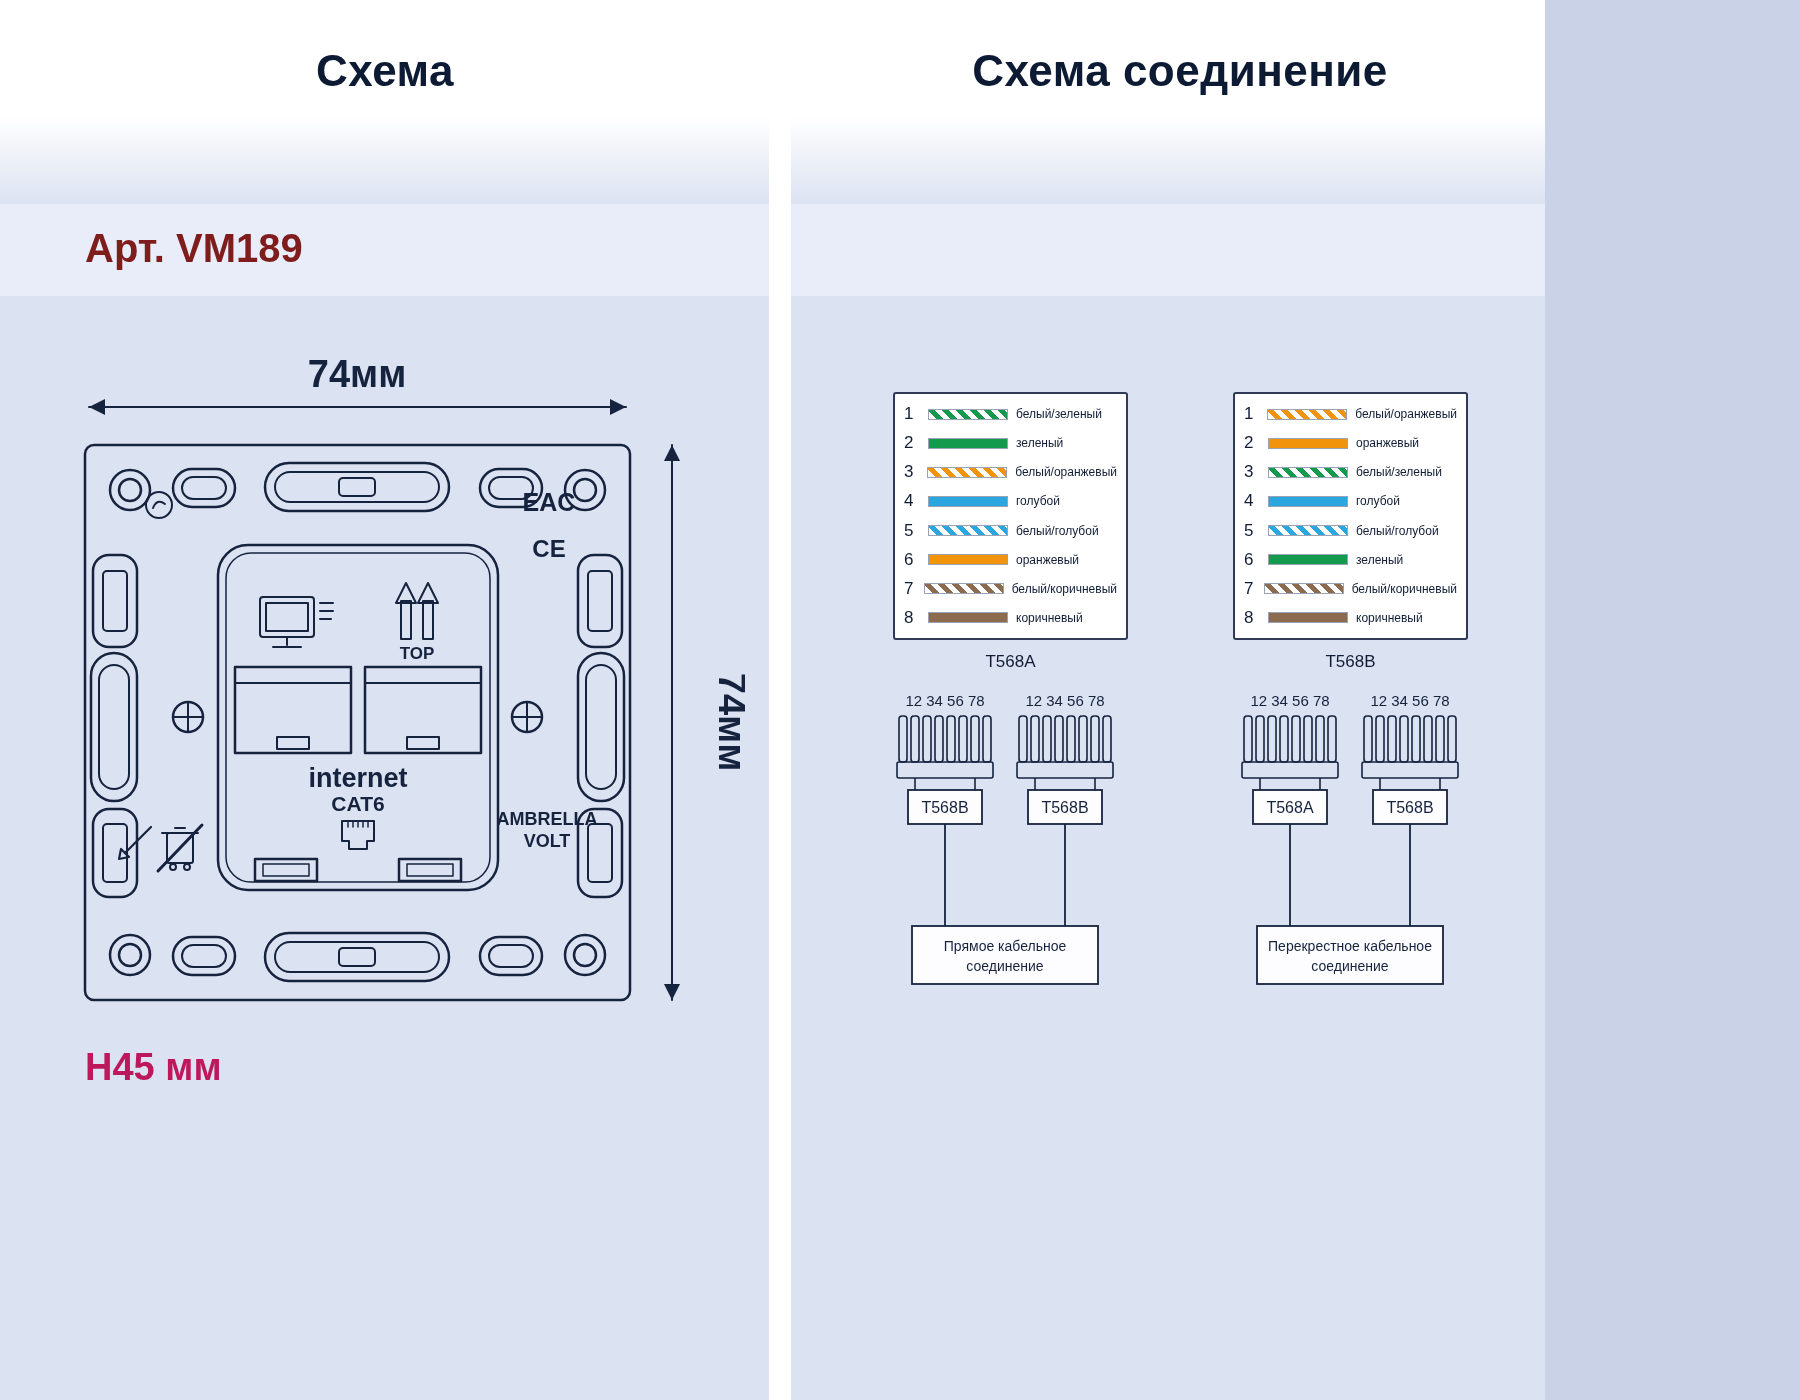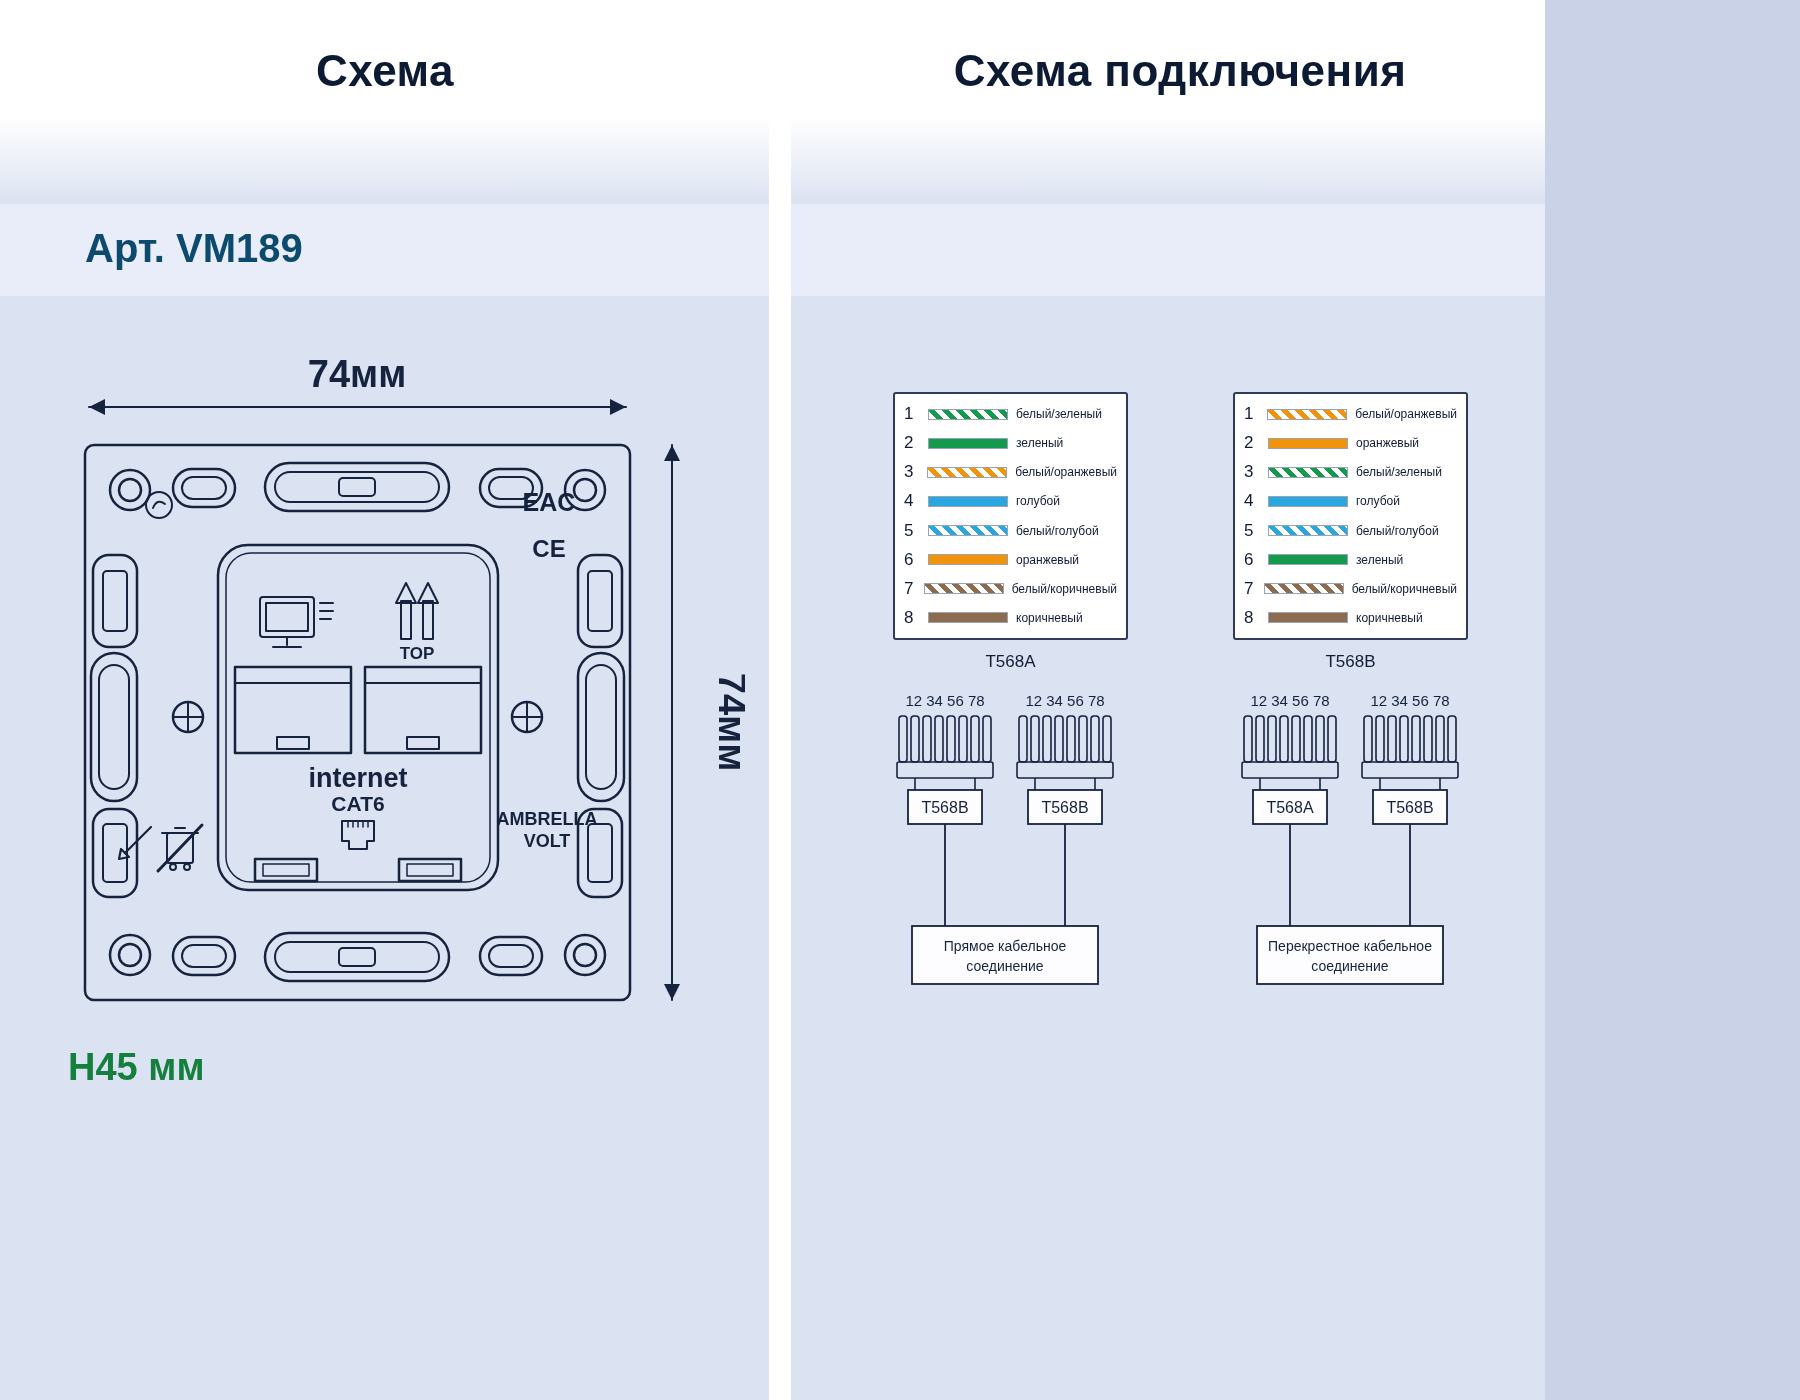--- a/index.html
+++ b/index.html
@@ -5,22 +5,22 @@
   html,body{margin:0;padding:0;background:#c9d2e6;}
   .page{position:relative;width:1545px;height:1400px;background:#dbe2f1;overflow:hidden;
         font-family:"Liberation Sans",sans-serif;color:#111d35;}
   .band-top{position:absolute;left:0;top:0;width:1800px;height:116px;background:#ffffff;}
   .band-fade{position:absolute;left:0;top:116px;width:1800px;height:88px;
              background:linear-gradient(180deg,#ffffff 0%,#dbe2f1 100%);}
   .band-art{position:absolute;left:0;top:204px;width:1800px;height:92px;background:#e8edf9;}
   .divider{position:absolute;left:769px;top:0;width:22px;height:1400px;background:#ffffff;}
   .title{position:absolute;top:46px;transform:translateX(-50%);font-size:44px;font-weight:600;
          letter-spacing:.5px;white-space:nowrap;color:#0d1a33;}
-  .art-label{position:absolute;left:85px;top:226px;font-size:40px;font-weight:600;color:#0c4a6e;}
-  .h45-label{position:absolute;left:68px;top:1046px;font-size:38px;font-weight:600;color:#15803d;}
+  .art-label{position:absolute;left:85px;top:226px;font-size:40px;font-weight:600;color:#7f1d1d;}
+  .h45-label{position:absolute;left:85px;top:1046px;font-size:38px;font-weight:600;color:#be185d;}
   svg.drawing,svg.conn{position:absolute;}
   svg text{fill:#16233f;}
 
   .wire-table{position:absolute;width:235px;height:248px;background:#ffffff;
               border:2px solid #2e3a57;border-radius:3px;box-sizing:border-box;
               padding:7px 9px;display:flex;}
   .wt-rows{display:flex;flex-direction:column;justify-content:space-between;width:100%;}
   .wt-row{display:flex;align-items:center;height:26px;}
   .wt-pin{width:20px;font-size:17px;margin-right:4px;}
   .wt-bar{width:80px;height:11px;border:1px solid #9aa2b5;margin-right:8px;box-sizing:border-box;flex:none;}
@@ -46,21 +46,21 @@
 <body>
 
 <div class="page">
 
   <div class="band-top"></div>
   <div class="band-fade"></div>
   <div class="band-art"></div>
   <div class="divider"></div>
 
   <div class="title" style="left:385px;">Схема</div>
-  <div class="title" style="left:1180px;">Схема подключения</div>
+  <div class="title" style="left:1180px;">Схема соединение</div>
 
   <div class="art-label">Арт. VM189</div>
   <div class="h45-label">H45 мм</div>
 
   <svg class="drawing" style="left:55px;top:345px" width="690" height="770" viewBox="0 0 690 770">
     <g stroke="#16233f" fill="none" stroke-width="2.5" stroke-linecap="round" stroke-linejoin="round">
 
       <line x1="34" y1="62" x2="571" y2="62" stroke-width="2"></line>
       <line x1="617" y1="100" x2="617" y2="655" stroke-width="2"></line>
 

